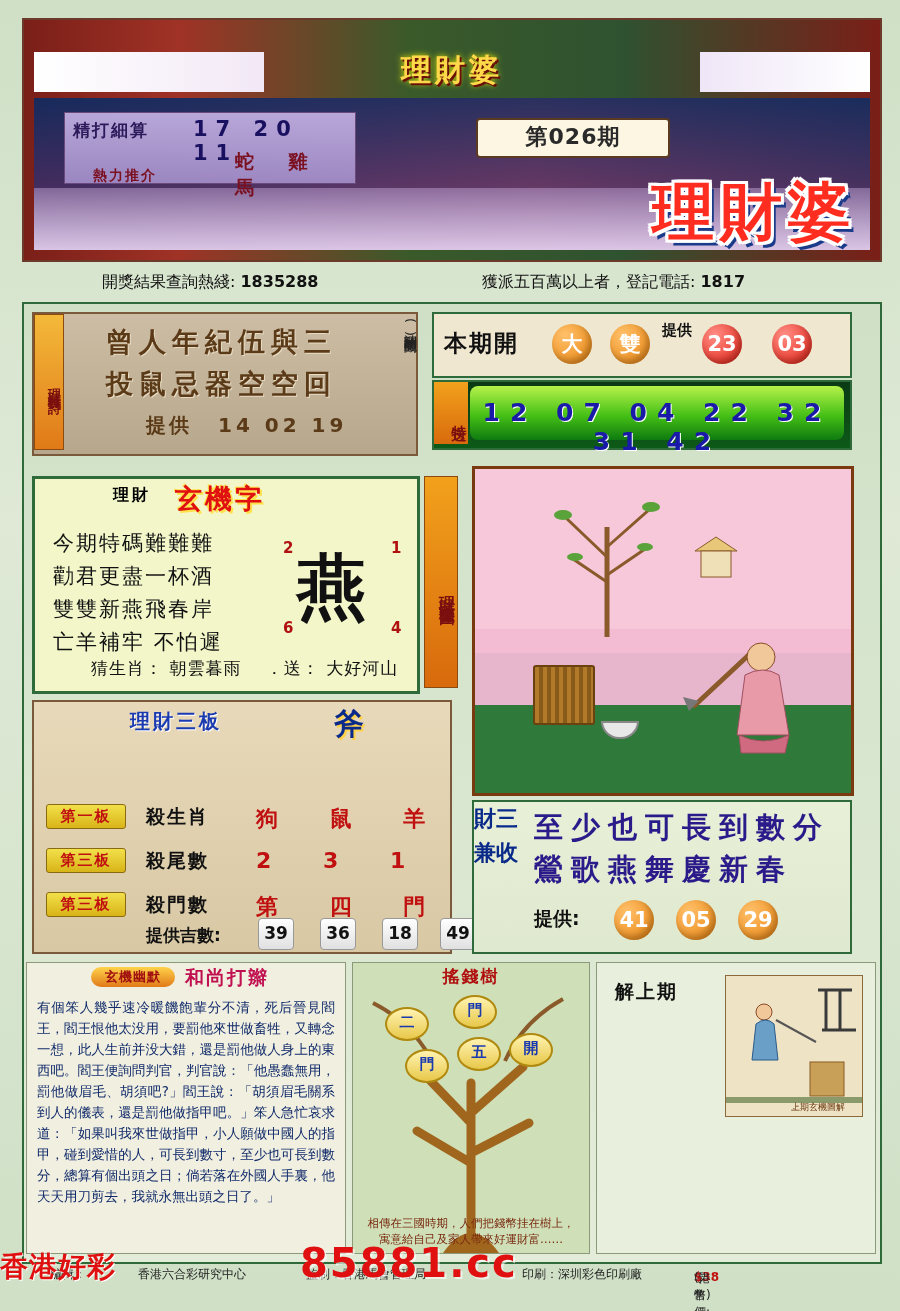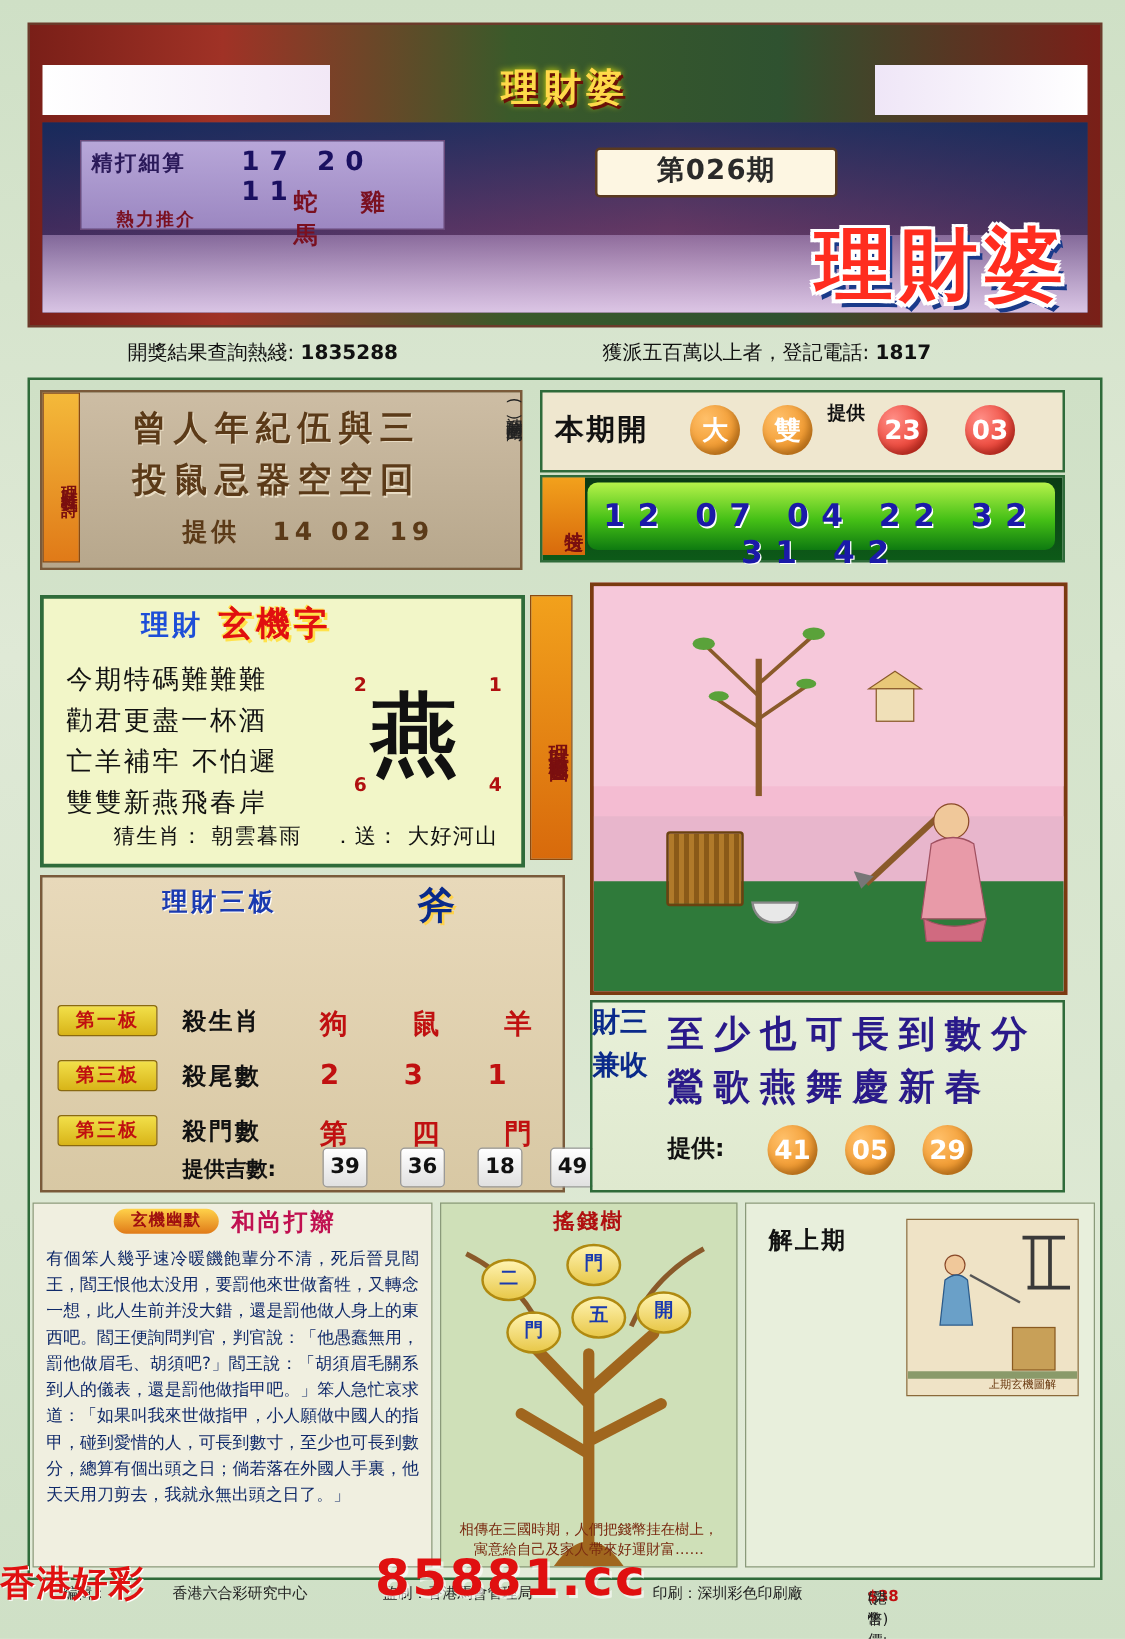--- a/index.html
+++ b/index.html
@@ -144,21 +144,21 @@
   .send-nums{
     position:absolute;left:0;right:0;top:12px;text-align:center;
     font-size:25px;font-weight:bold;color:#1a1aa8;letter-spacing:10px;
     text-shadow:1px 1px 0 #fff;
   }
   
   .xuanji{
     position:absolute;left:32px;top:476px;width:382px;height:212px;
     border:3px solid #2f6b3a;background:#f2f6c8;
   }
-  .xj-head{position:absolute;left:78px;top:6px;font-size:22px;font-weight:bold;color:#1d4ed8;letter-spacing:3px;}
+  .xj-head{position:absolute;left:78px;top:6px;font-size:16px;font-weight:bold;color:#000000;letter-spacing:3px;}
   .xj-head2{
     position:absolute;left:140px;top:2px;font-size:27px;font-weight:bold;color:#e01010;
     letter-spacing:3px;text-shadow:2px 2px 0 #ffe24a,-1px -1px 0 #ffe24a;
   }
   .xj-lines{position:absolute;left:18px;top:48px;font-size:21px;line-height:33px;color:#111;
     font-family:"DejaVu Serif","Liberation Serif",serif;letter-spacing:2px;}
   .xj-char{
     position:absolute;left:262px;top:62px;font-size:70px;font-weight:bold;color:#111;
     font-family:"DejaVu Serif","Liberation Serif",serif;
   }
@@ -346,22 +346,22 @@
     </div>
   </div>
   <div class="send-tab">特送</div>
 
   <div class="xuanji">
     <div class="xj-head">理財</div>
     <div class="xj-head2">玄機字</div>
     <div class="xj-lines">
       <div>今期特碼難難難</div>
       <div>勸君更盡一杯酒</div>
+      <div>雙雙新燕飛春岸</div>
       <div>亡羊補牢 不怕遲</div>
-      <div>雙雙新燕飛春岸</div>
     </div>
     <div class="xj-char">燕</div>
     <div class="xj-n xj-n2">2</div>
     <div class="xj-n xj-n1">1</div>
     <div class="xj-n xj-n6">6</div>
     <div class="xj-n xj-n4">4</div>
     <div class="xj-foot">猜生肖： 朝雲暮雨　 ．送： 大好河山</div>
   </div>
 
   <div class="tu-tab">理財玄機圖</div>

